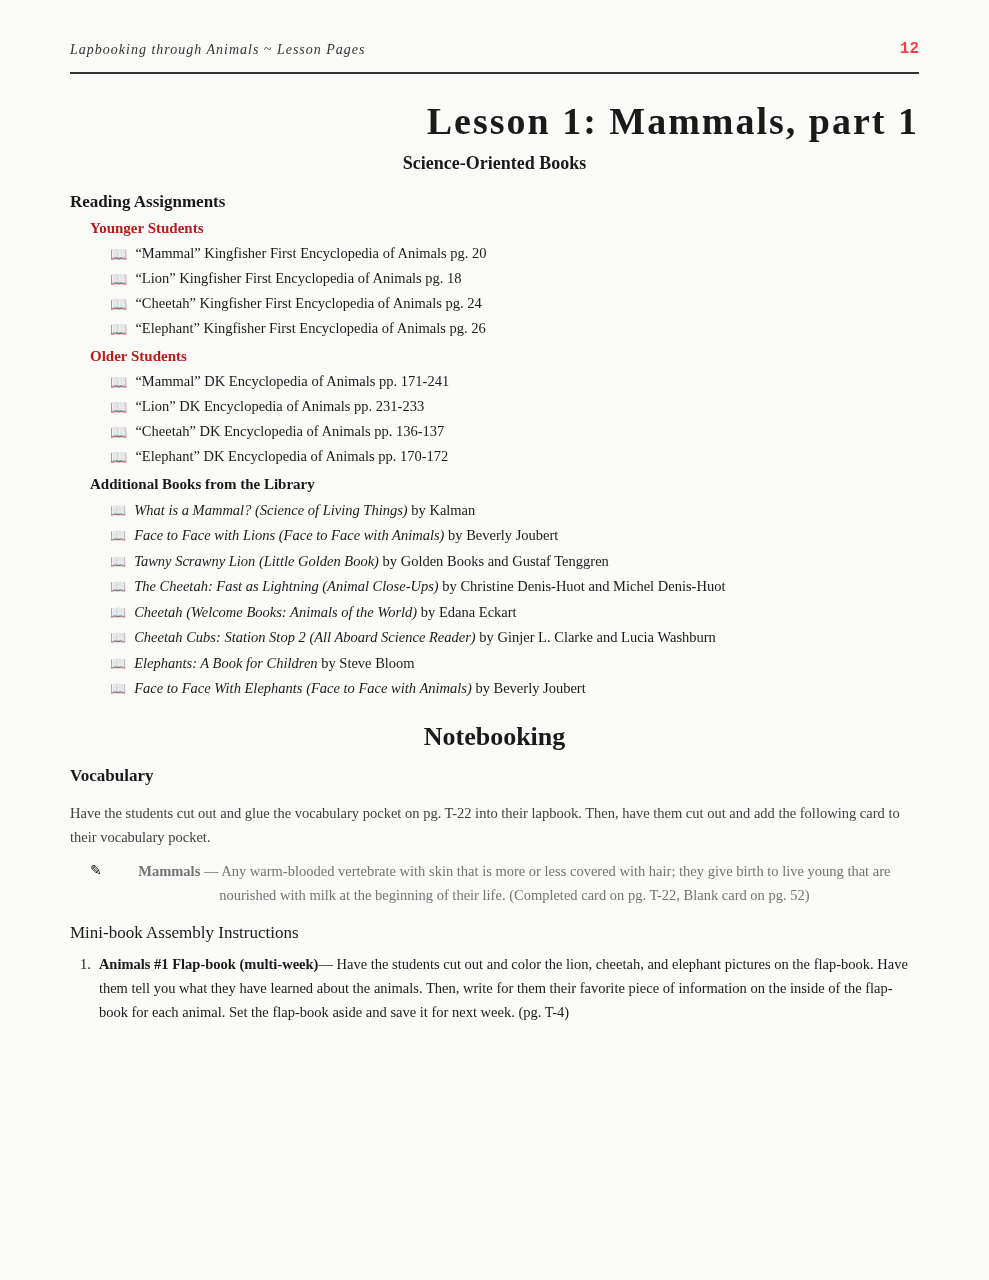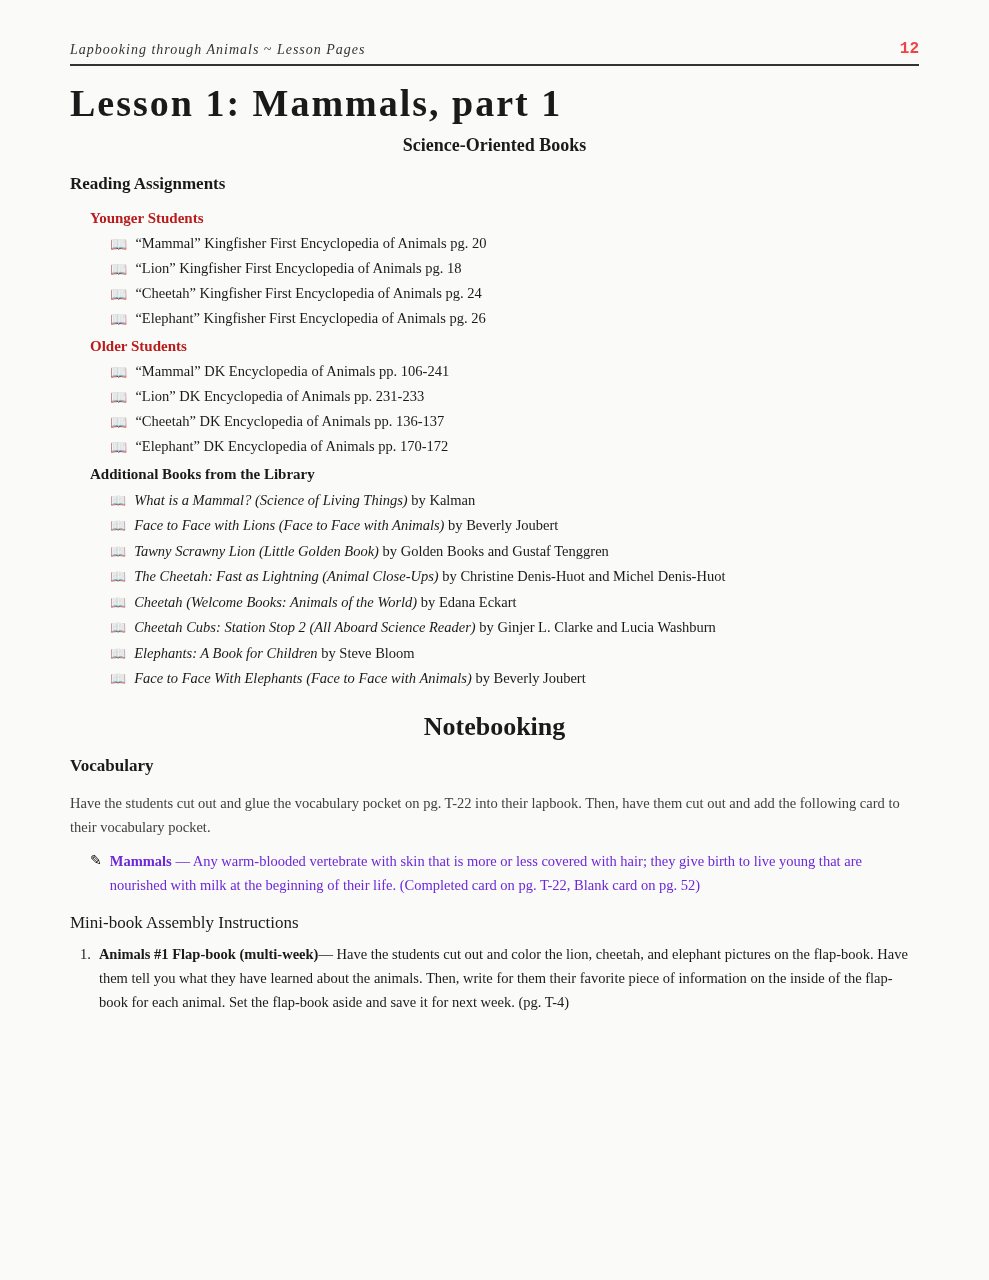--- a/index.html
+++ b/index.html
@@ -24,61 +24,61 @@
       padding: 40px 70px 60px 70px;
       position: relative;
       box-shadow: 0 2px 10px rgba(0,0,0,0.15);
     }
 
     .header-line {
       display: flex;
       justify-content: space-between;
       align-items: flex-end;
       border-bottom: 2px solid #333;
-      padding-bottom: 6px;
-      margin-bottom: 15px;
+      padding-bottom: 14px;
+      margin-bottom: 25px;
     }
 
     .header-title {
       font-family: 'Courier New', monospace;
       font-size: 14px;
       letter-spacing: 1px;
       color: #333;
       font-style: italic;
     }
 
     .header-page-num {
       font-family: 'Courier New', monospace;
       font-size: 16px;
       font-weight: bold;
       color: #ef4444;
     }
 
     .lesson-title {
-      text-align: left;
+      text-align: right;
       font-family: 'Palatino Linotype', 'Book Antiqua', Palatino, serif;
       font-size: 38px;
       font-weight: bold;
       letter-spacing: 2px;
       margin-bottom: 10px;
       color: #1a1a1a;
     }
 
     .section-heading-center {
       text-align: center;
       font-size: 18px;
       font-weight: bold;
       margin-bottom: 18px;
       color: #1a1a1a;
     }
 
     .reading-assignments-title {
       font-size: 17px;
       font-weight: bold;
-      margin-bottom: 16px;
+      margin-bottom: 8px;
       color: #1a1a1a;
     }
 
     .sub-section-title {
       font-size: 15px;
       font-weight: bold;
       margin-left: 20px;
       margin-bottom: 6px;
       margin-top: 8px;
       color: #b91c1c;
@@ -146,21 +146,22 @@
     .vocab-arrow {
       margin-right: 8px;
       font-size: 14px;
       flex-shrink: 0;
       margin-top: 2px;
     }
 
     .vocab-def {
       font-size: 14.5px;
       line-height: 1.65;
-      color: #6d28d9;
+      color: #737373;
+      text-align: center;
     }
 
     .mini-book-title {
       font-size: 17px;
       font-weight: normal;
       margin-bottom: 10px;
       margin-top: 16px;
       color: #1a1a1a;
     }
 
@@ -258,21 +259,21 @@
       <li>
           <span class="book-icon">📖</span>
           <span class="book-text">“Elephant” Kingfisher First Encyclopedia of Animals pg. 26</span>
         </li>
     </ul>
 
     <p class="sub-section-title">Older Students</p>
     <ul class="book-list">
       <li>
           <span class="book-icon">📖</span>
-          <span class="book-text">“Mammal” DK Encyclopedia of Animals pp. 106-241</span>
+          <span class="book-text">“Mammal” DK Encyclopedia of Animals pp. 171-241</span>
         </li>
       <li>
           <span class="book-icon">📖</span>
           <span class="book-text">“Lion” DK Encyclopedia of Animals pp. 231-233</span>
         </li>
       <li>
           <span class="book-icon">📖</span>
           <span class="book-text">“Cheetah” DK Encyclopedia of Animals pp. 136-137</span>
         </li>
       <li>

